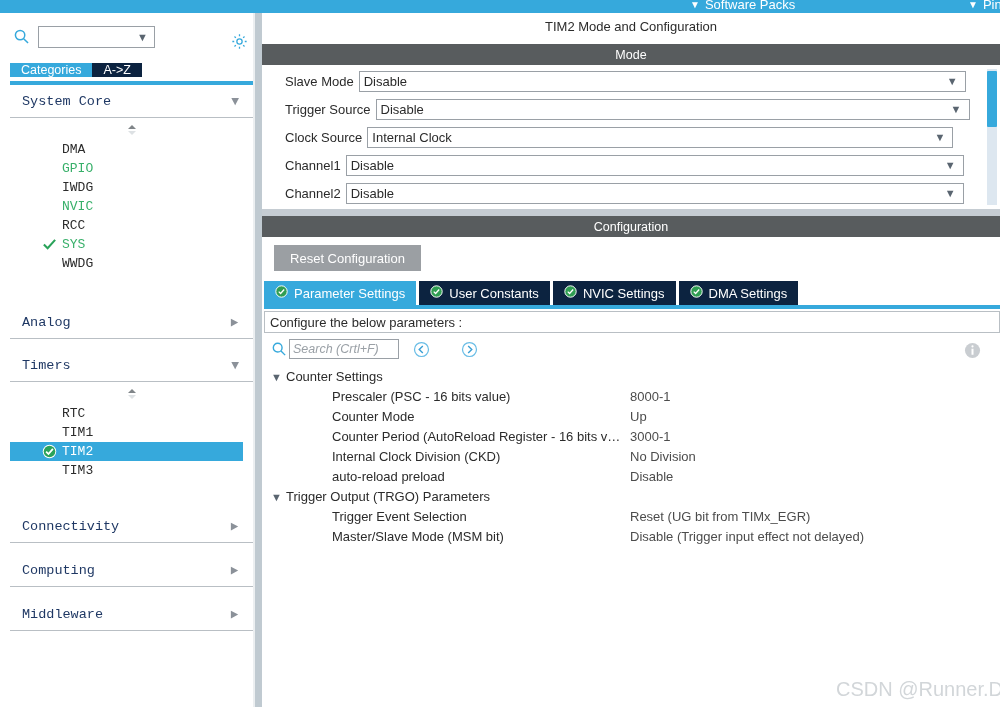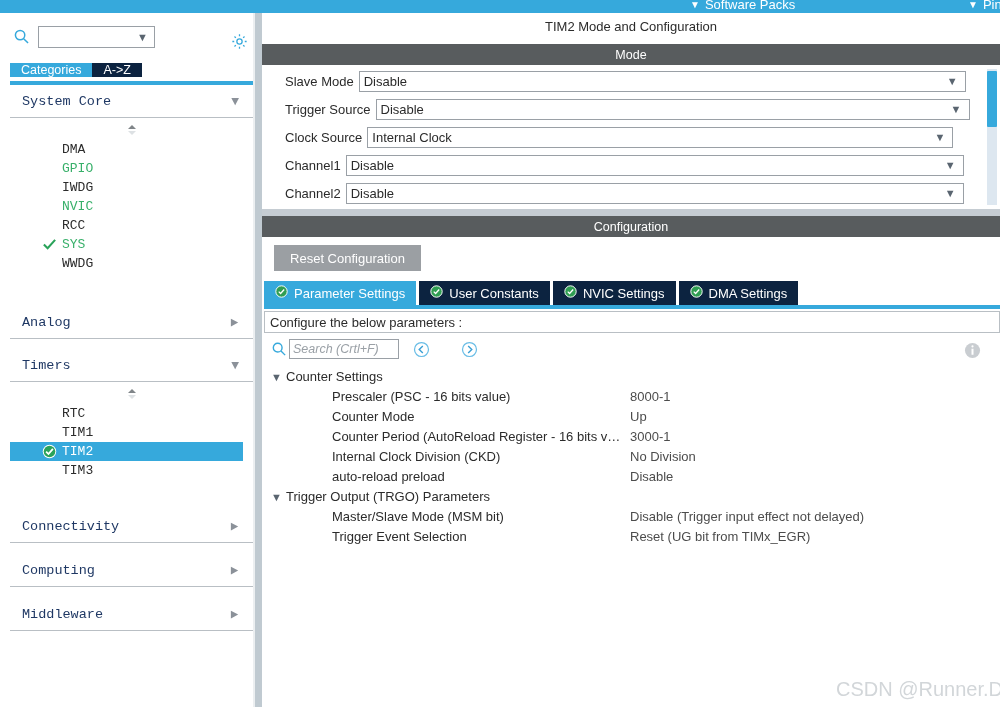--- a/index.html
+++ b/index.html
@@ -504,27 +504,27 @@
         <div class="tree-row">
           <span class="pname">auto-reload preload</span>
           <span class="pval">Disable</span>
         </div>
 
         <div class="tree-group">
           <span class="tchev">▼</span>
           <span>Trigger Output (TRGO) Parameters</span>
         </div>
         <div class="tree-row">
+          <span class="pname">Trigger Event Selection</span>
+          <span class="pval">Reset (UG bit from TIMx_EGR)</span>
+        </div>
+        <div class="tree-row">
           <span class="pname">Master/Slave Mode (MSM bit)</span>
           <span class="pval">Disable (Trigger input effect not delayed)</span>
         </div>
-        <div class="tree-row">
-          <span class="pname">Trigger Event Selection</span>
-          <span class="pval">Reset (UG bit from TIMx_EGR)</span>
-        </div>
 
       </div>
     </div>
   </div>
 
   <div class="watermark">CSDN @Runner.DUT</div>
 
 </div>
 
 </body></html>

